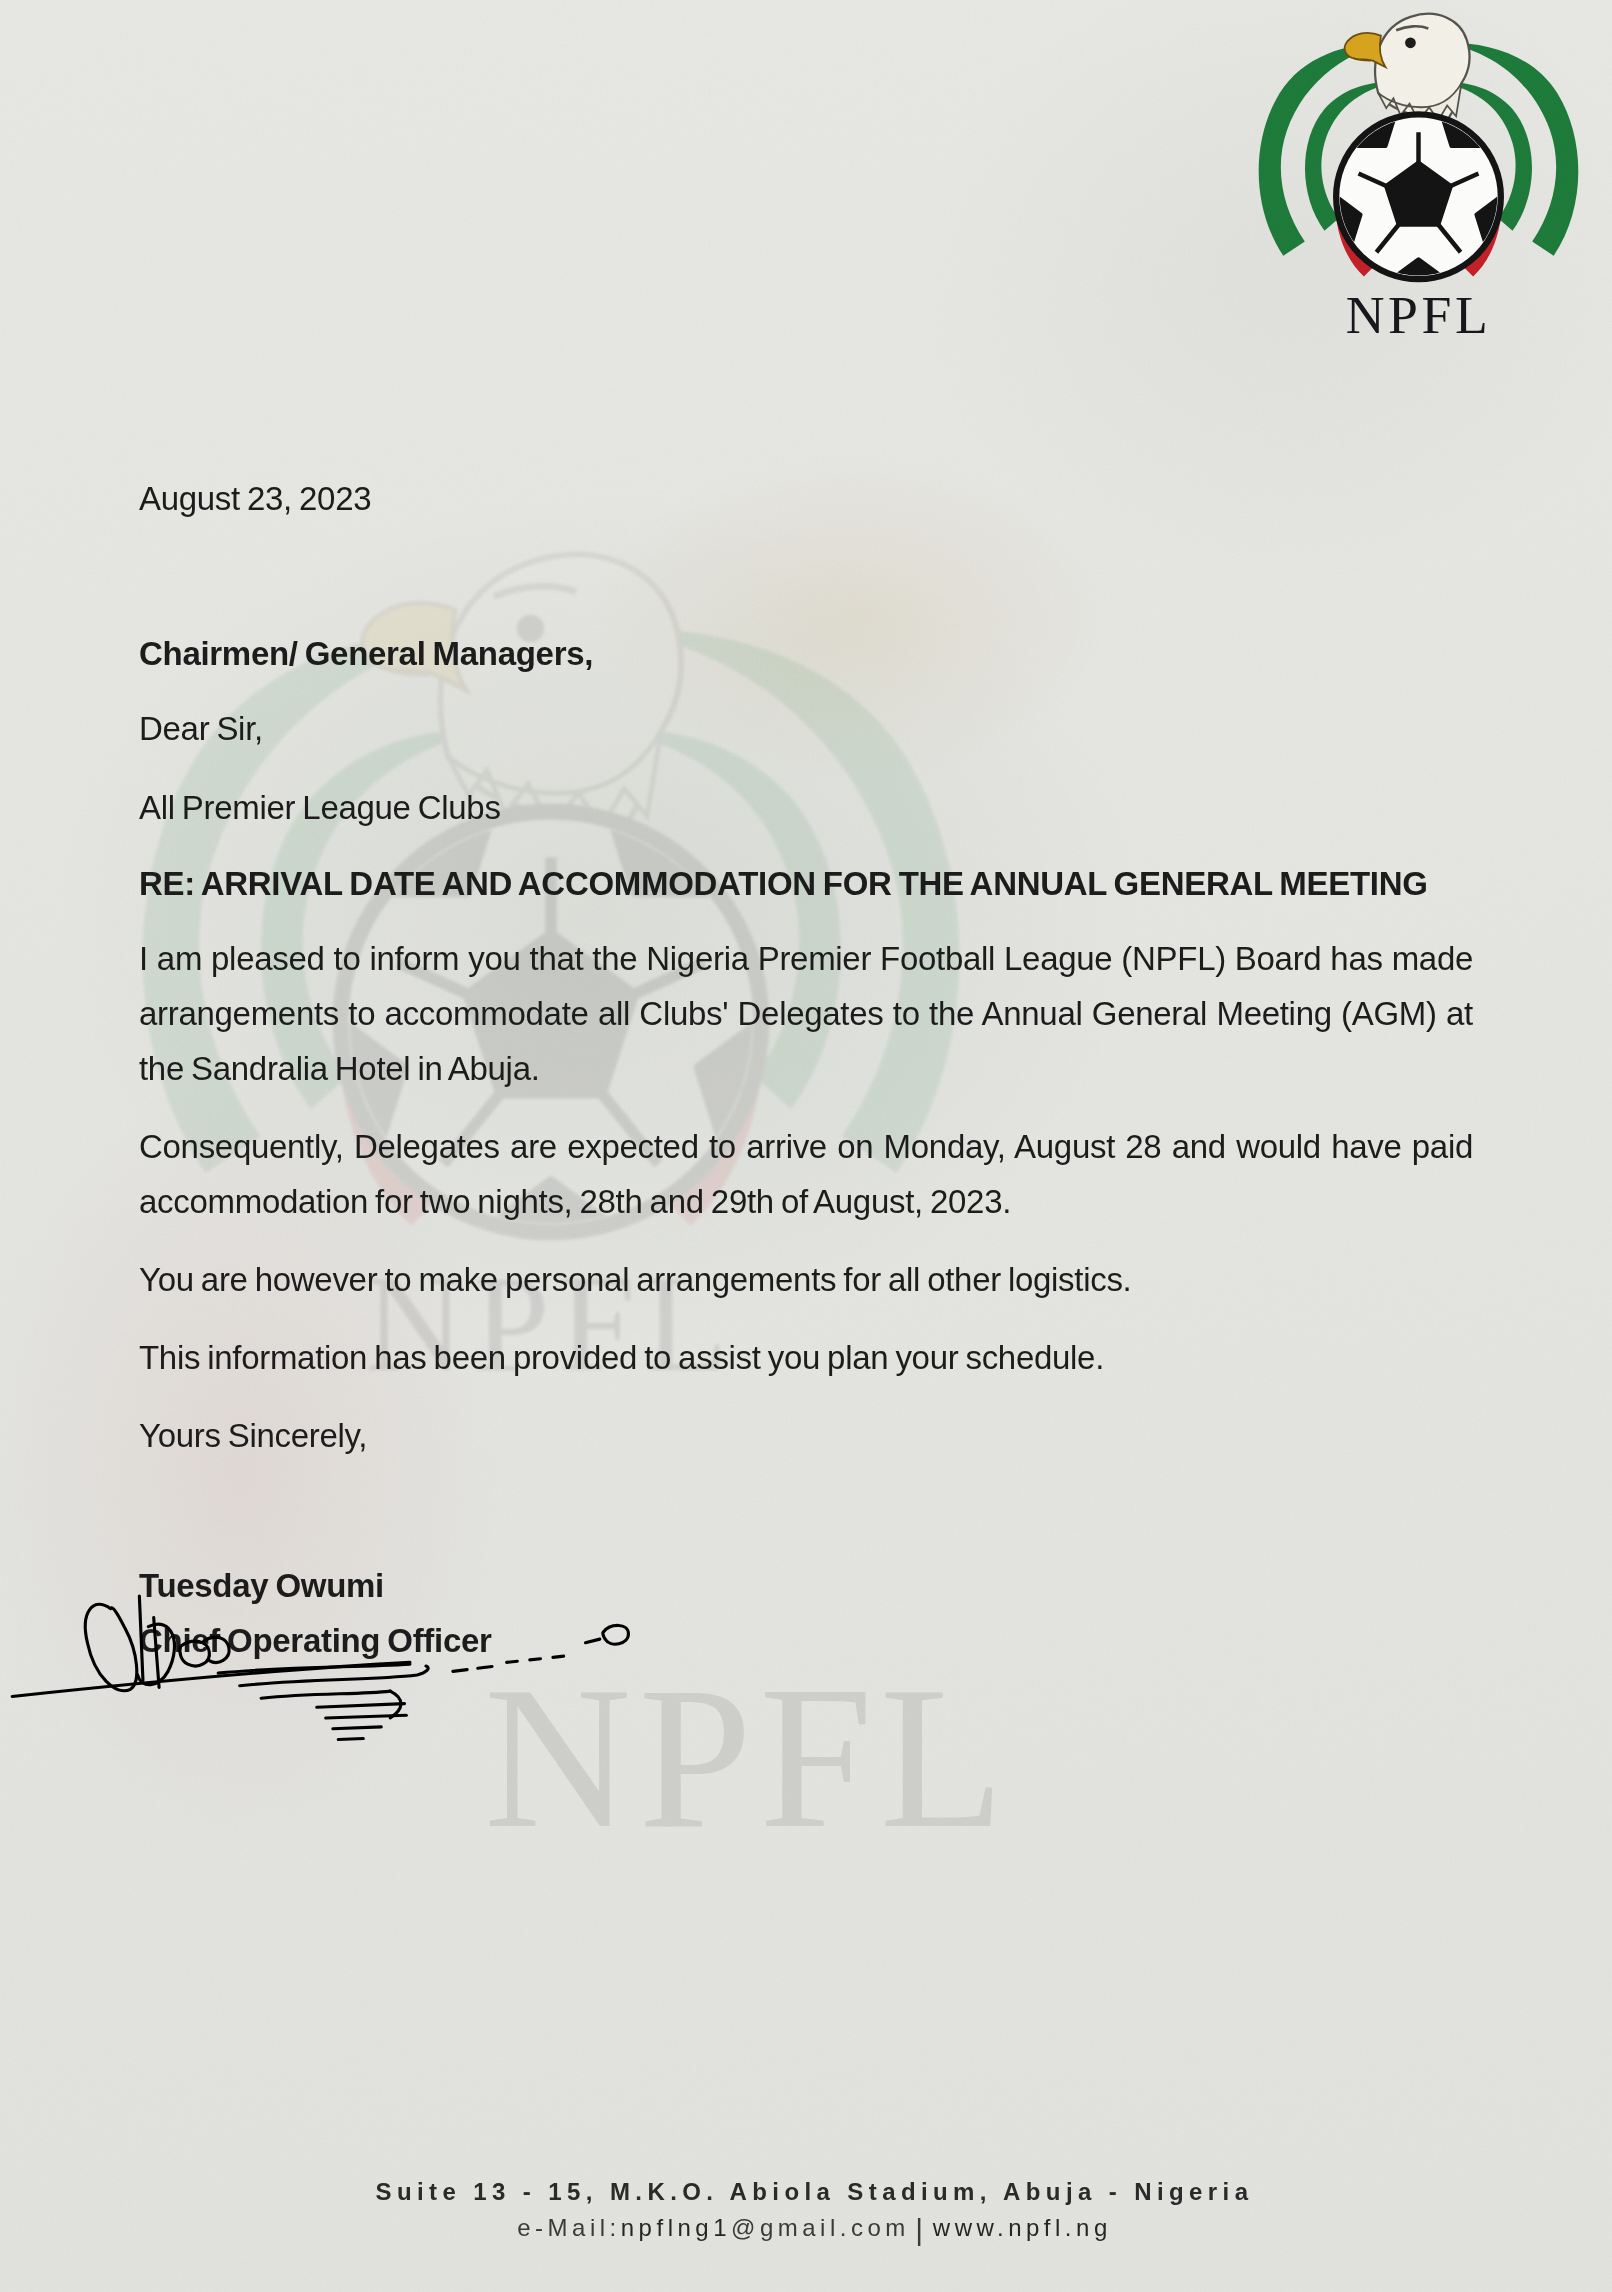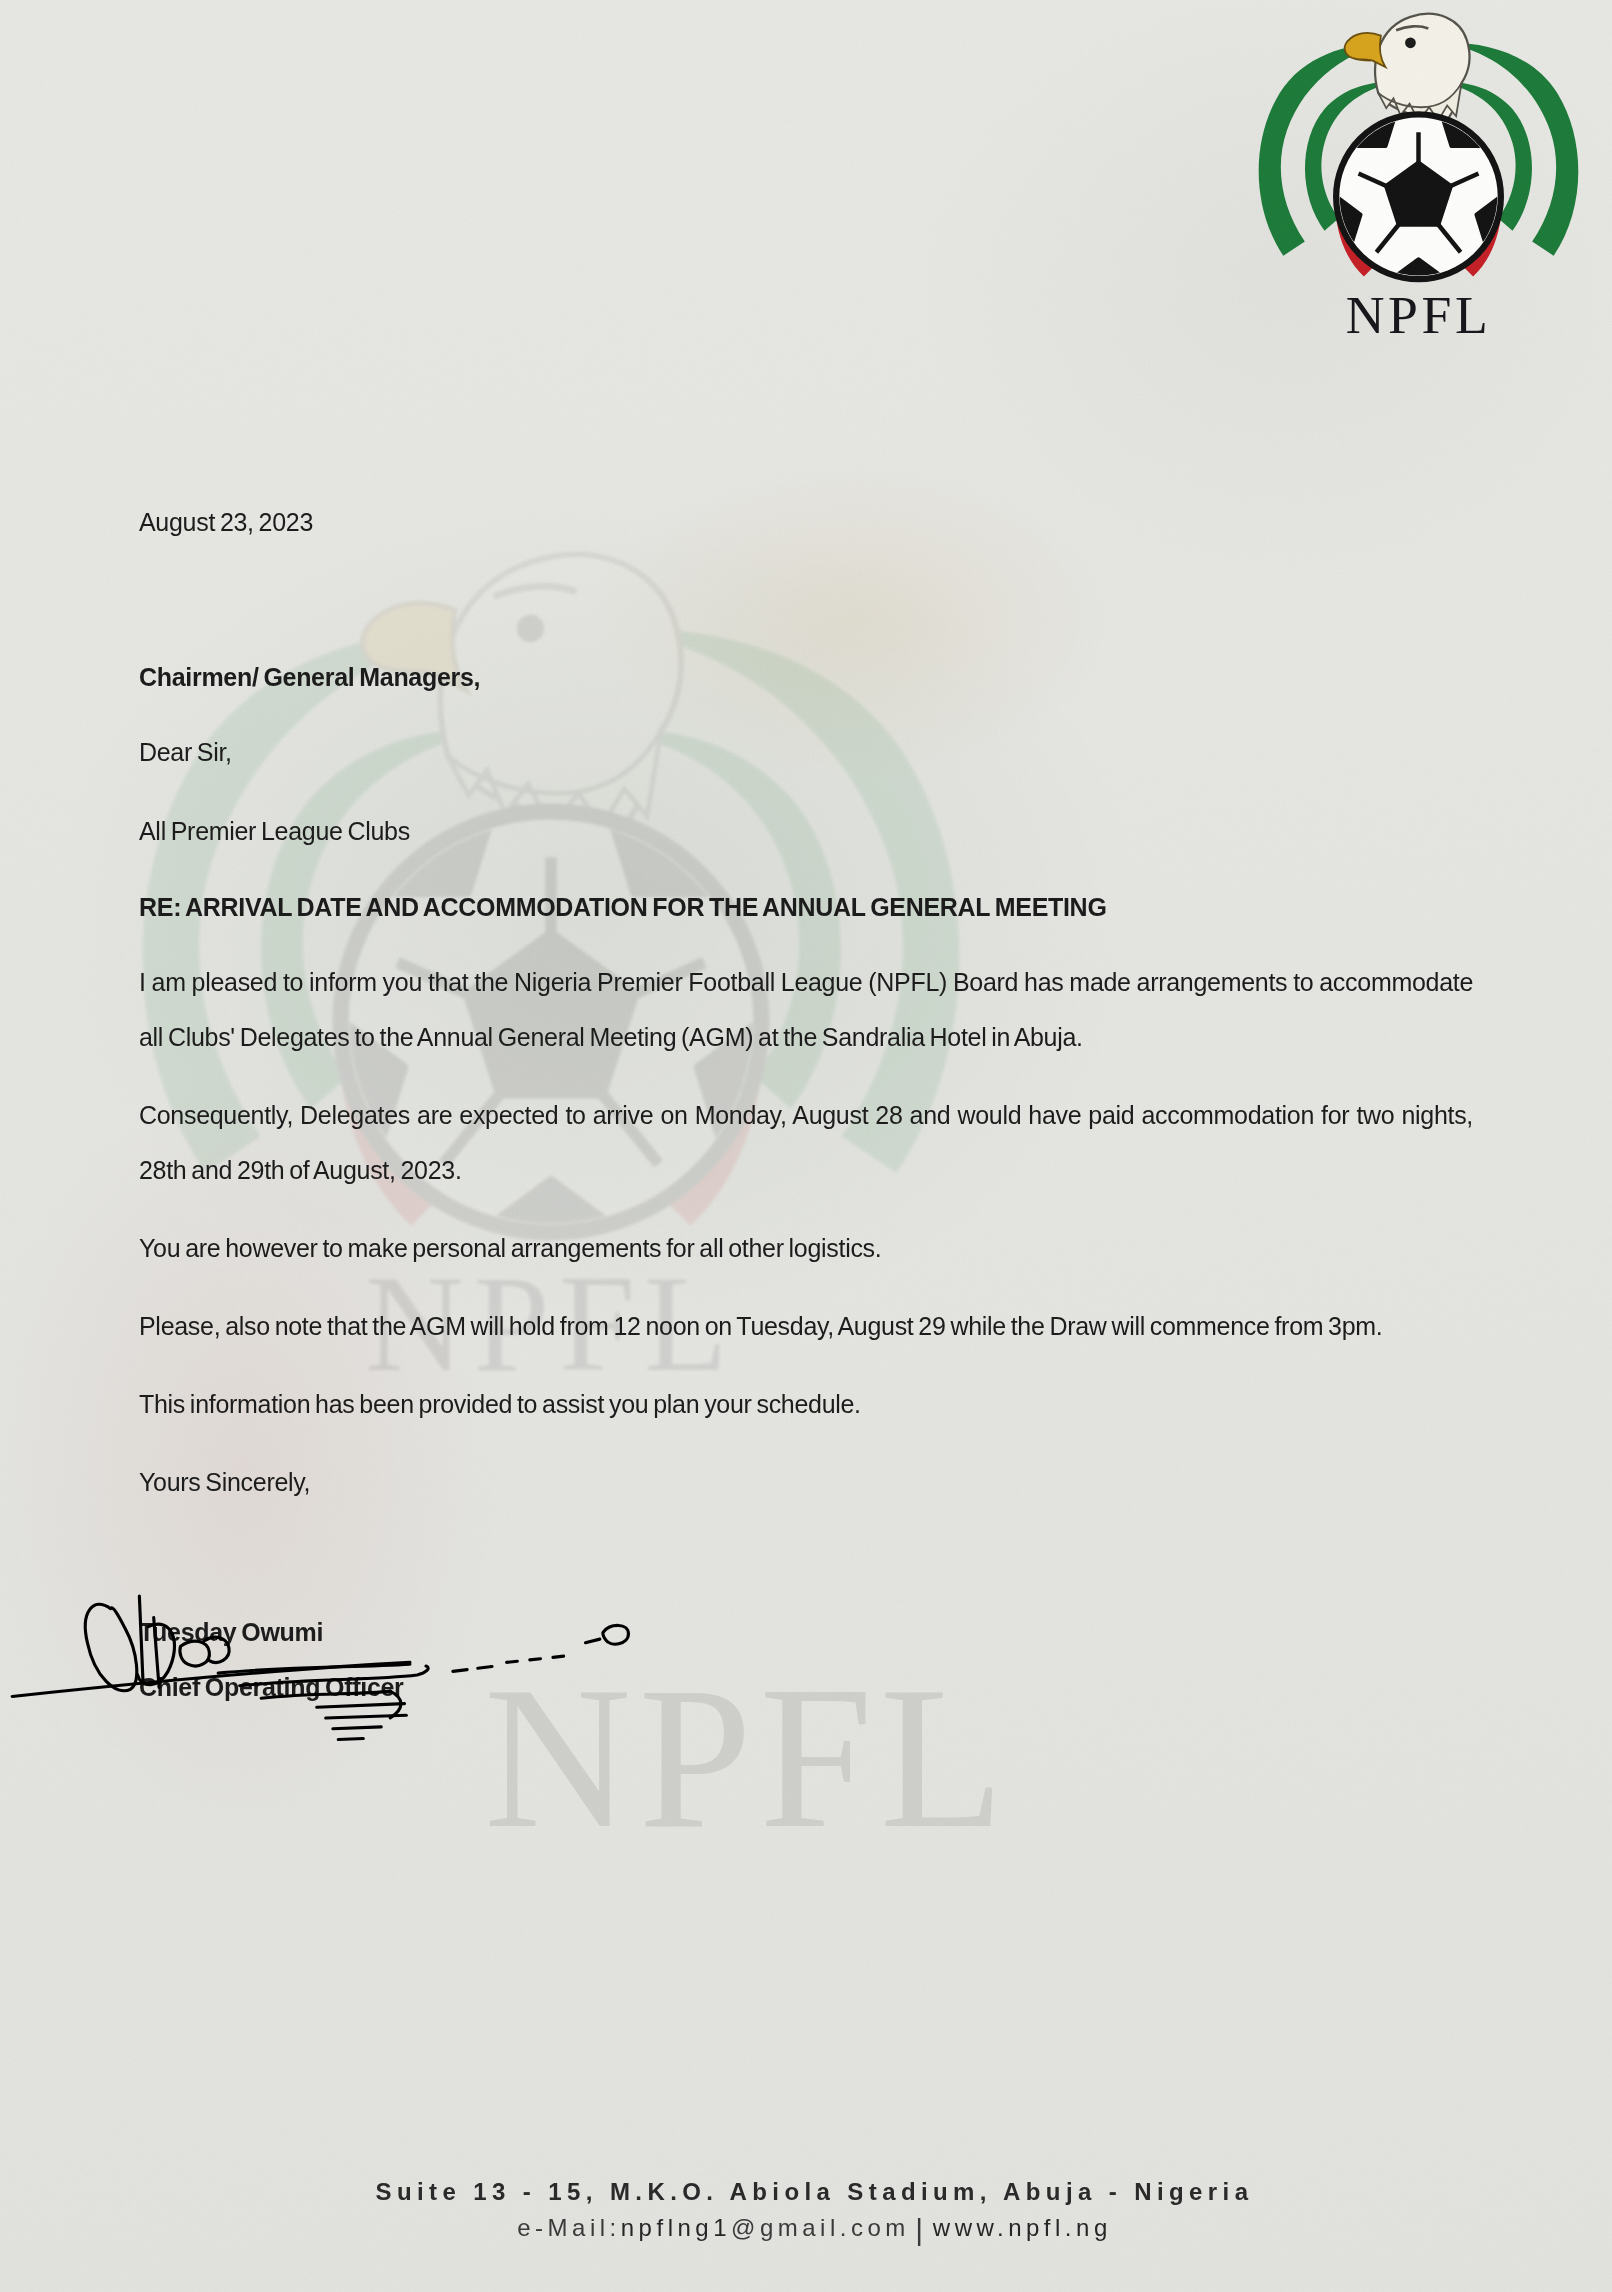--- a/index.html
+++ b/index.html
@@ -21,21 +21,21 @@
   .crest{position:absolute;left:1243px;top:7.2px;width:351px;height:333px;z-index:3;}
   .crest svg{width:100%;height:100%;display:block;}
   .watermark-logo{position:absolute;left:103px;top:537px;width:896px;height:851px;opacity:0.09;filter:blur(1.8px);z-index:1;}
   .watermark-logo svg{width:100%;height:100%;display:block;}
   .watermark-text{
     position:absolute;left:484px;top:1655px;z-index:1;
     font-family:"Liberation Serif", serif;
     font-size:204px;line-height:1;letter-spacing:7.2px;
     color:rgba(108,108,94,0.16);
   }
-  .letter-body{position:absolute;left:139px;top:495px;width:1334px;z-index:3;font-size:25px;line-height:55px;letter-spacing:-0.3px;word-spacing:-1.8px;}
+  .letter-body{position:absolute;left:139px;top:471px;width:1334px;z-index:3;font-size:33px;line-height:55px;letter-spacing:-0.3px;word-spacing:-1.8px;}
   .letter-body .blk{margin:0 0 23px 0;}
   .date{margin-bottom:100px !important;}
   .recipient-1{font-weight:700;margin-bottom:19.7px !important;}
   .recipient-2{margin-bottom:21.5px !important;}
   .salutation{margin-bottom:24px !important;}
   .subject{font-weight:700;margin-bottom:19.7px !important;}
   p.body-par{margin:0 0 23px 0;text-align:justify;}
   .closing{margin-bottom:95px !important;}
   .signatory-name{font-weight:700;margin-bottom:0 !important;}
   .signatory-title{font-weight:700;}
@@ -115,21 +115,20 @@
 
   <div class="letter-body">
     <div class="blk date">August 23, 2023</div>
     <div class="blk recipient-1">Chairmen/ General Managers,</div>
     <div class="blk salutation">Dear Sir,</div>
     <div class="blk recipient-2">All Premier League Clubs</div>
     <div class="blk subject">RE: ARRIVAL DATE AND ACCOMMODATION FOR THE ANNUAL GENERAL MEETING</div>
     <p class="body-par">I am pleased to inform you that the Nigeria Premier Football League (NPFL) Board has made arrangements to accommodate all Clubs' Delegates to the Annual General Meeting (AGM) at the Sandralia Hotel in Abuja.</p>
     <p class="body-par">Consequently, Delegates are expected to arrive on Monday, August 28 and would have paid accommodation for two nights, 28th and 29th of August, 2023.</p>
     <p class="body-par">You are however to make personal arrangements for all other logistics.</p>
-    <p class="body-par">Please, also note that the AGM will hold from 12 noon on Tuesday, August 29 while the Draw will commence from 3pm.</p>
     <p class="body-par">This information has been provided to assist you plan your schedule.</p>
     <div class="blk closing">Yours Sincerely,</div>
     <div class="blk signatory-name">Tuesday Owumi</div>
     <div class="blk signatory-title">Chief Operating Officer</div>
   </div>
 
   <svg class="signature" viewBox="0 0 710 195" fill="none" stroke="#000000" stroke-width="3.5" stroke-linecap="round">
     <path d="M8,122 C120,110 300,92 452,84"></path>
     <path d="M118,24 C98,10 84,28 92,62 C100,100 124,122 140,114 C152,106 148,72 134,46 C126,30 120,20 118,24"></path>
     <path d="M150,10 L154,104"></path>

